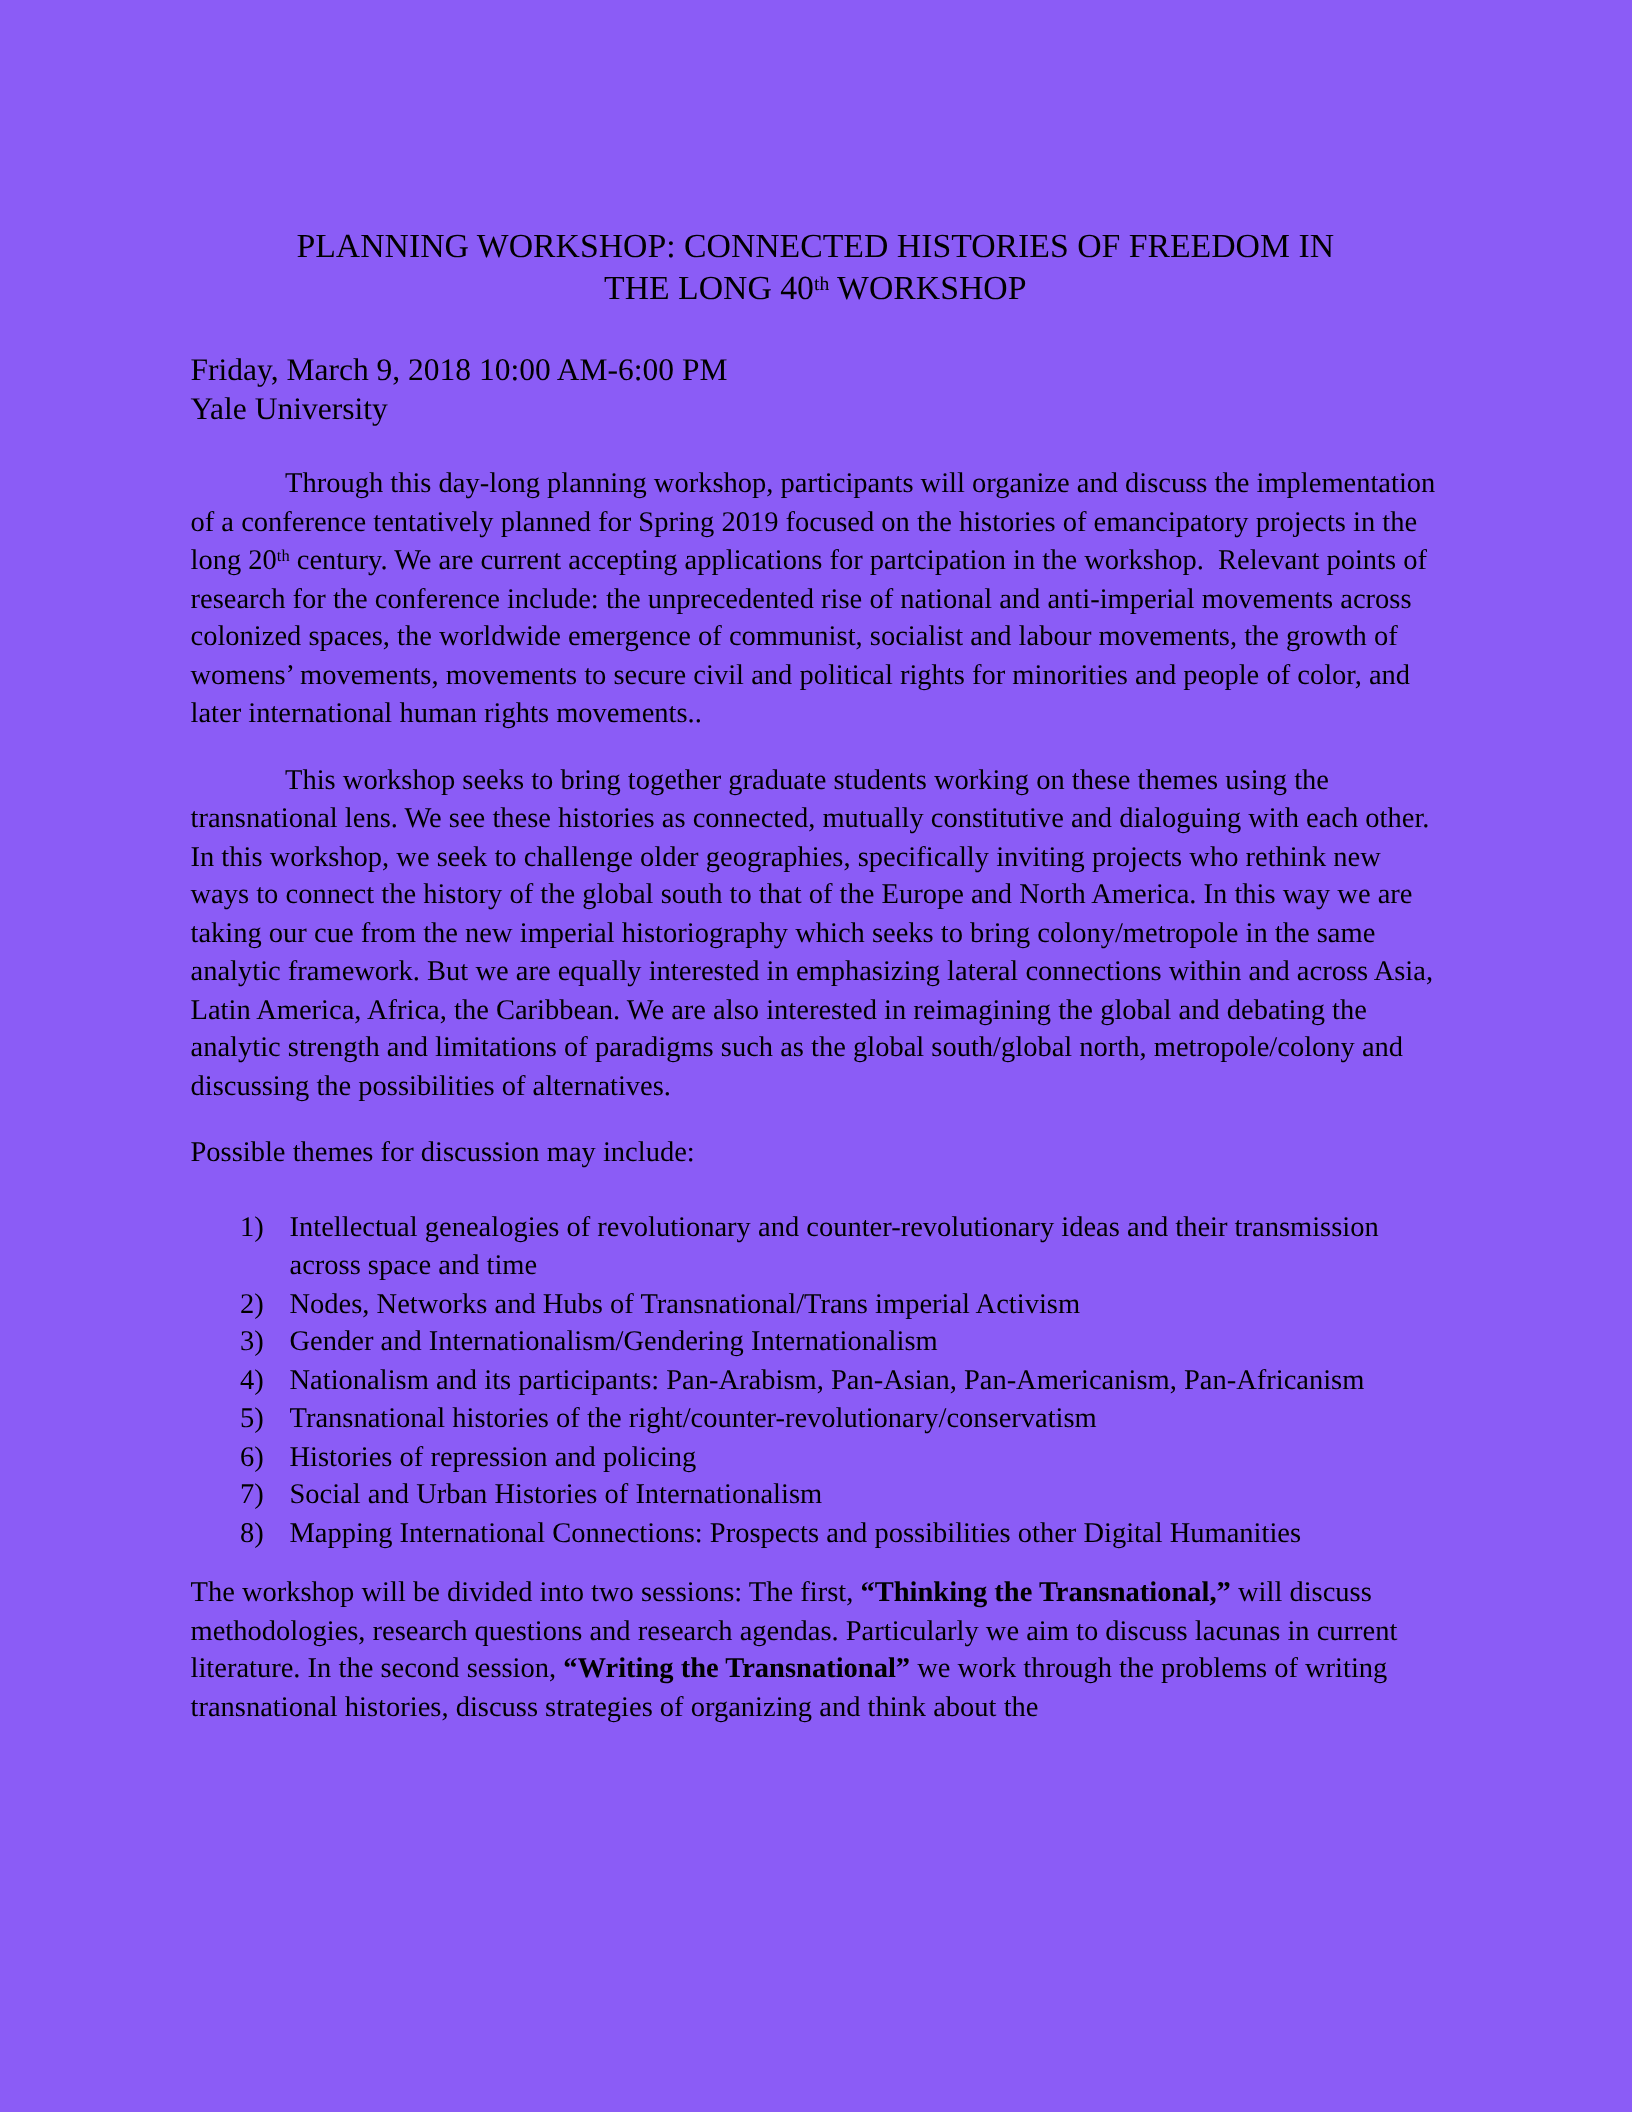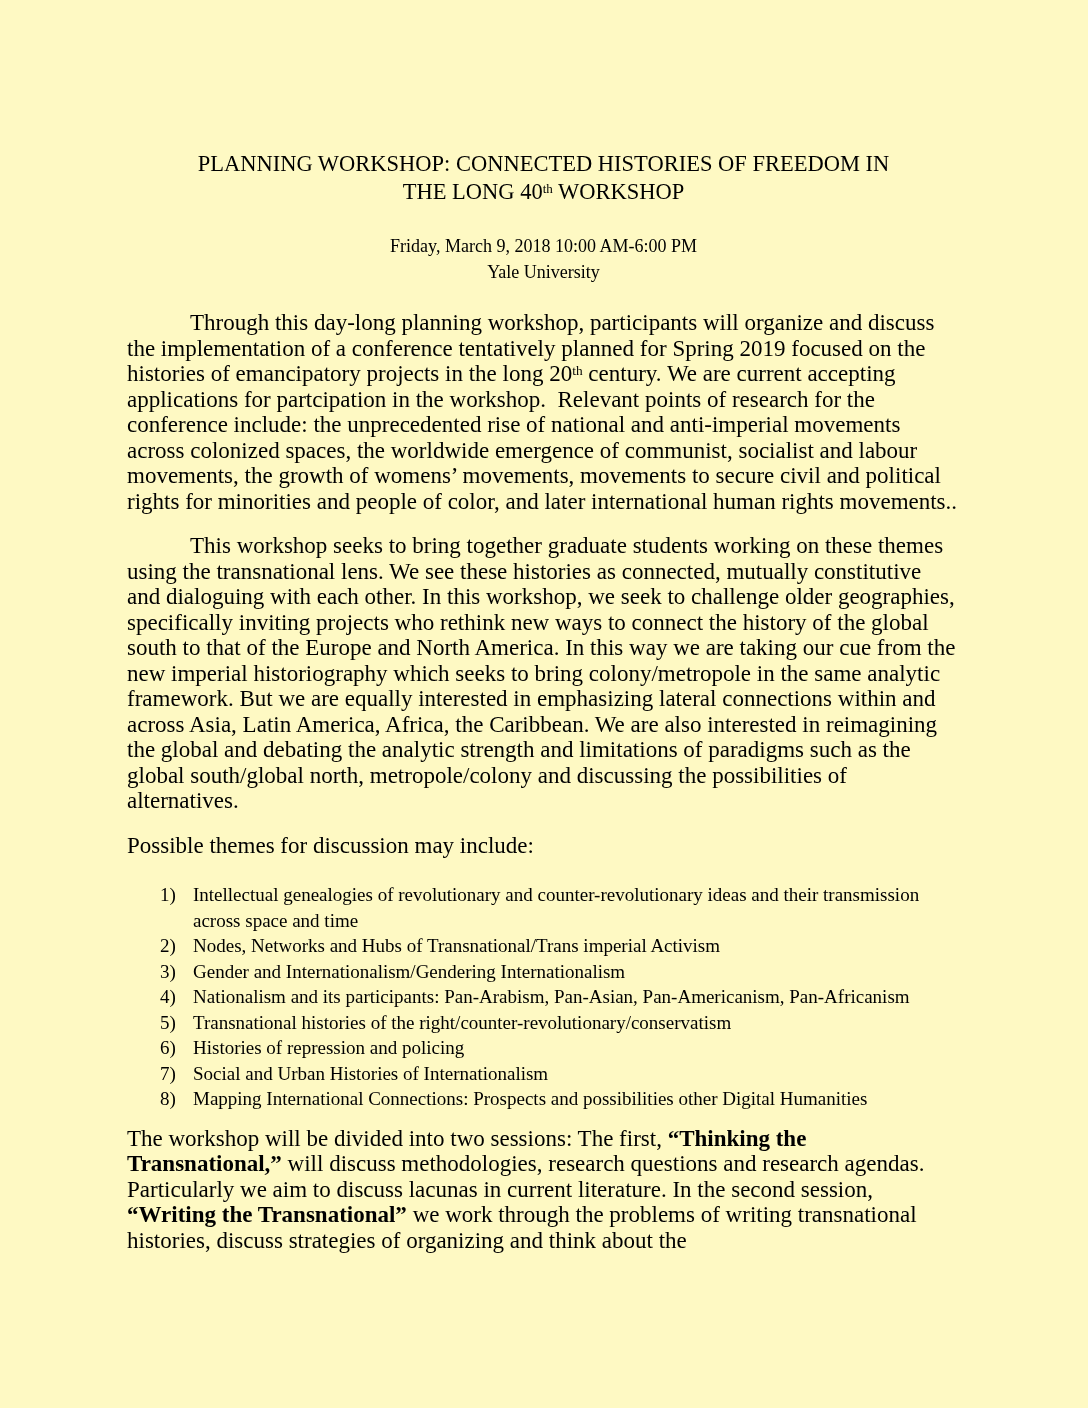--- a/index.html
+++ b/index.html
@@ -4,43 +4,42 @@
 <style>
   html, body {
     margin: 0;
     padding: 0;
     background: #ffffff;
   }
   .page {
     position: relative;
     width: 1088px;
     height: 1408px;
-    background: #fef9c3;
+    background: #8b5cf6;
     overflow: hidden;
     font-family: "Liberation Serif", "DejaVu Serif", serif;
     color: #000000;
   }
   .content {
     padding: 150px 128px 0 127px; 
   }
   .title {
     text-align: center;
     font-size: 22.5px;
     line-height: 28px;
     margin: 0 0 28px 0;
     font-weight: normal;
   }
   .event {
-    text-align: center;
-    font-size: 18px;
+    font-size: 21px;
     line-height: 25.5px;
     margin: 0 0 25px 0;
   }
   .para {
-    font-size: 23px;
+    font-size: 19px;
     line-height: 25.5px;
     margin: 0 0 19px 0;
     white-space: pre-wrap;
     text-align: left;
   }
   .para.indent { text-indent: 63px; }
   .sup {
     font-size: 0.58em;
     position: relative;
     top: -0.45em;

